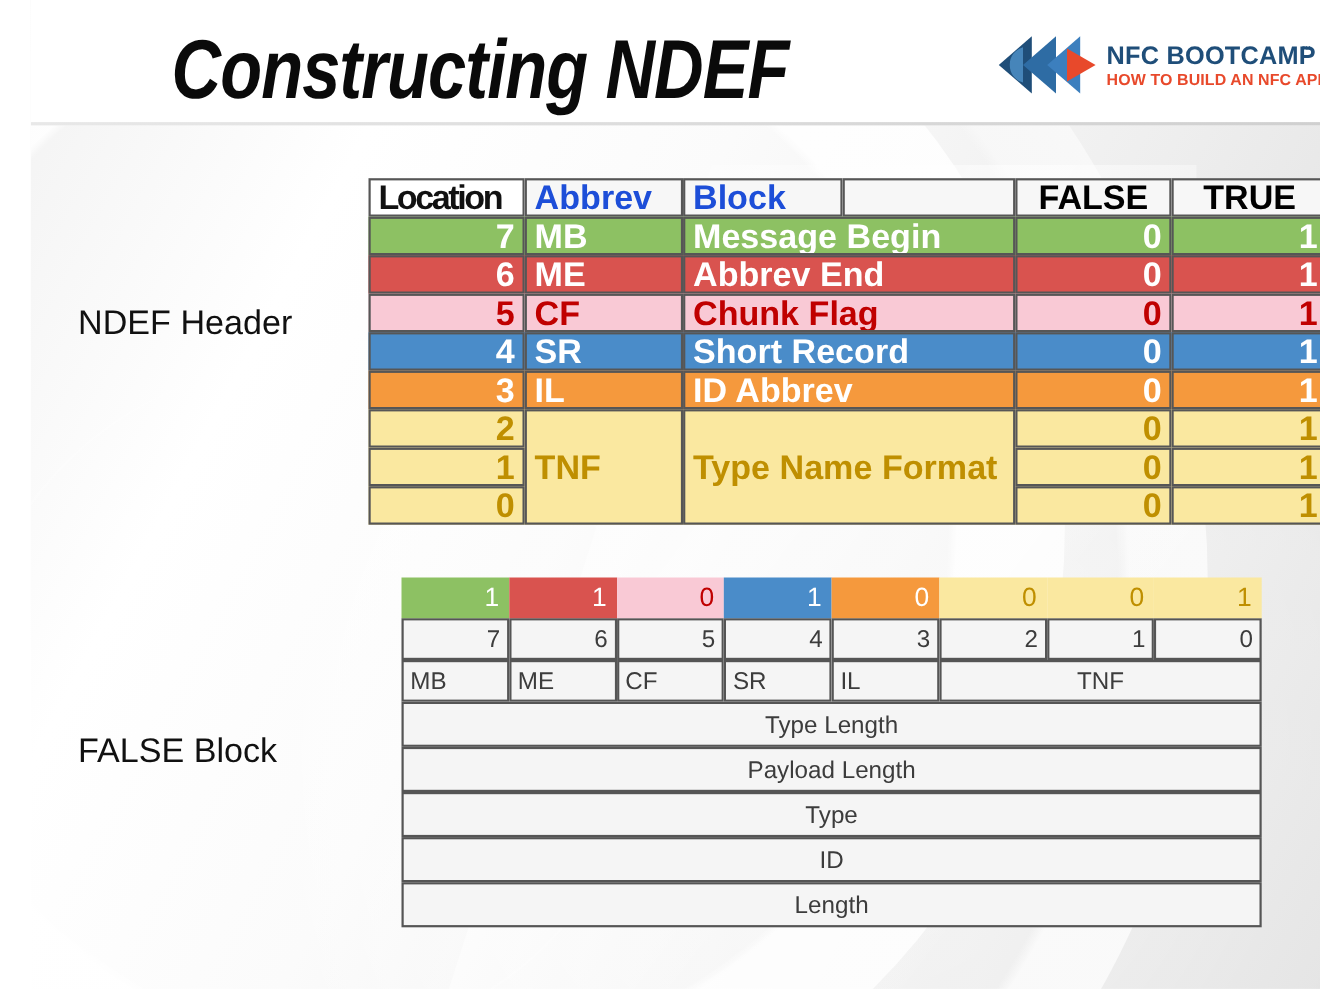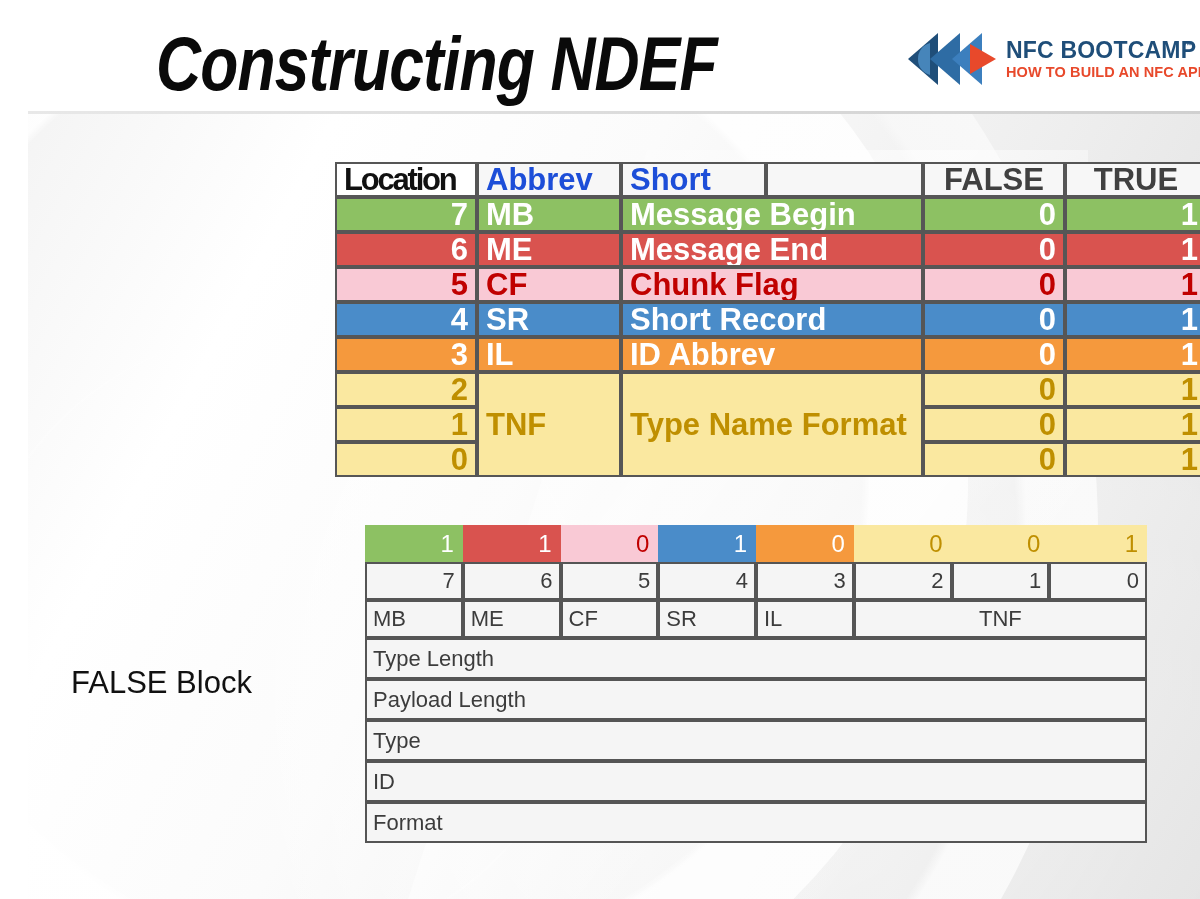--- a/index.html
+++ b/index.html
@@ -47,21 +47,21 @@
   .hdr-table td{border:2px solid #565656;padding:0 7px;height:31px;line-height:31px;
      overflow:hidden;white-space:nowrap;}
   .hdr-table .c-loc{width:124px;text-align:right;}
   .hdr-table .c-abb{width:126px;text-align:left;}
   .hdr-table .c-name{width:127px;text-align:left;}
   .hdr-table .c-blank{width:139px;}
   .hdr-table .c-f{width:124px;text-align:right;}
   .hdr-table .c-t{width:124px;text-align:right;}
   .hdr-table tr.head td{background:#f7f7f7;color:#1d4ed8;text-align:left;}
   .hdr-table tr.head td.c-loc{text-align:left;color:#111;background:#ffffff;letter-spacing:-2.2px;}
-  .hdr-table tr.head td.c-f,.hdr-table tr.head td.c-t{text-align:center;color:#404040;}
+  .hdr-table tr.head td.c-f,.hdr-table tr.head td.c-t{text-align:center;color:#000000;}
   .hdr-table td.nm{text-align:left;}
   .r-green td{background:#8DC163;color:#ffffff;}
   .r-red   td{background:#D9534F;color:#ffffff;}
   .r-pink  td{background:#F9C9D5;color:#C00000;}
   .r-blue  td{background:#4A8CC9;color:#ffffff;}
   .r-orange td{background:#F5993D;color:#ffffff;}
   .r-yellow td{background:#FAE8A0;color:#BF8F00;}
   .tnf-merge{text-align:left;vertical-align:middle;}
   .tnf-name{text-align:center;vertical-align:middle;}
 
@@ -77,21 +77,21 @@
   .bg-orange{background:#F5993D;color:#fff;}
   .bg-yellow{background:#FAE8A0;color:#BF8F00;}
 
   .blk-table{border-collapse:separate;border-spacing:0;table-layout:fixed;width:782px;
      font-family:"Liberation Sans Narrow","Liberation Sans",sans-serif;}
   .blk-table td{border:2px solid #555;background:#f5f5f5;color:#3c3c3c;height:34px;
      padding:0 6px;font-size:22px;overflow:hidden;white-space:nowrap;}
   .blk-table td.num{text-align:right;}
   .blk-table td.lbl{text-align:left;}
   .blk-table td.ctr{text-align:center;}
-  .blk-table td.wide{height:37px;text-align:left;}
+  .blk-table td.wide{height:37px;text-align:center;}
 </style>
 </head>
 <body>
 
 <div class="slide">
 
   <div class="bg-swoosh sw2"></div>
   <div class="bg-swoosh sw1"></div>
   <div class="bg-swoosh sw3"></div>
   <div class="bg-swoosh sw4"></div>
@@ -106,45 +106,46 @@
         <path d="M52 29 L82 3 L82 55 Z" fill="#3C7FBE"></path>
         <path d="M70 14 L96 29 L70 44 Z" fill="#E8492B"></path>
         <path d="M18 29 A 16 16 0 0 1 30 13 L30 45 A 16 16 0 0 1 18 29 Z" fill="#4D8FC6" opacity="0.85"></path>
         <text x="106" y="28" font-family="'Liberation Sans',sans-serif" font-size="23" font-weight="bold" fill="#1F4E79" letter-spacing="0.2">NFC BOOTCAMP</text>
         <text x="283" y="18" font-family="'Liberation Sans',sans-serif" font-size="9" fill="#1F4E79">™</text>
         <text x="106" y="47" font-family="'Liberation Sans',sans-serif" font-size="14.5" font-weight="bold" fill="#E8492B" letter-spacing="0.1">HOW TO BUILD AN NFC APPLICATION</text>
       </svg>
     </div>
   </div>
 
+  <div class="sidelabel" id="lbl-header">NDEF Header</div>
   <div class="sidelabel" id="lbl-block">FALSE Block</div>
 
   <table class="hdr-table">
     <tbody>
       <tr class="head">
         <td class="c-loc">Location</td>
         <td class="c-abb">Abbrev</td>
-        <td class="c-name">Short</td>
+        <td class="c-name">Block</td>
         <td class="c-blank"></td>
         <td class="c-f">FALSE</td>
         <td class="c-t">TRUE</td>
       </tr>
 
       <tr class="r-green">
         <td class="c-loc">7</td>
         <td class="c-abb">MB</td>
         <td class="c-name nm" colspan="2">Message Begin</td>
         <td class="c-f">0</td>
         <td class="c-t">1</td>
       </tr>
 
       <tr class="r-red">
         <td class="c-loc">6</td>
         <td class="c-abb">ME</td>
-        <td class="c-name nm" colspan="2">Message End</td>
+        <td class="c-name nm" colspan="2">Abbrev End</td>
         <td class="c-f">0</td>
         <td class="c-t">1</td>
       </tr>
 
       <tr class="r-pink">
         <td class="c-loc">5</td>
         <td class="c-abb">CF</td>
         <td class="c-name nm" colspan="2">Chunk Flag</td>
         <td class="c-f">0</td>
         <td class="c-t">1</td>
@@ -235,19 +236,19 @@
         <tr>
           <td class="wide" colspan="8">Payload Length</td>
         </tr>
         <tr>
           <td class="wide" colspan="8">Type</td>
         </tr>
         <tr>
           <td class="wide" colspan="8">ID</td>
         </tr>
         <tr>
-          <td class="wide" colspan="8">Format</td>
+          <td class="wide" colspan="8">Length</td>
         </tr>
       </tbody>
     </table>
   </div>
 
 </div>
 
 </body></html>

